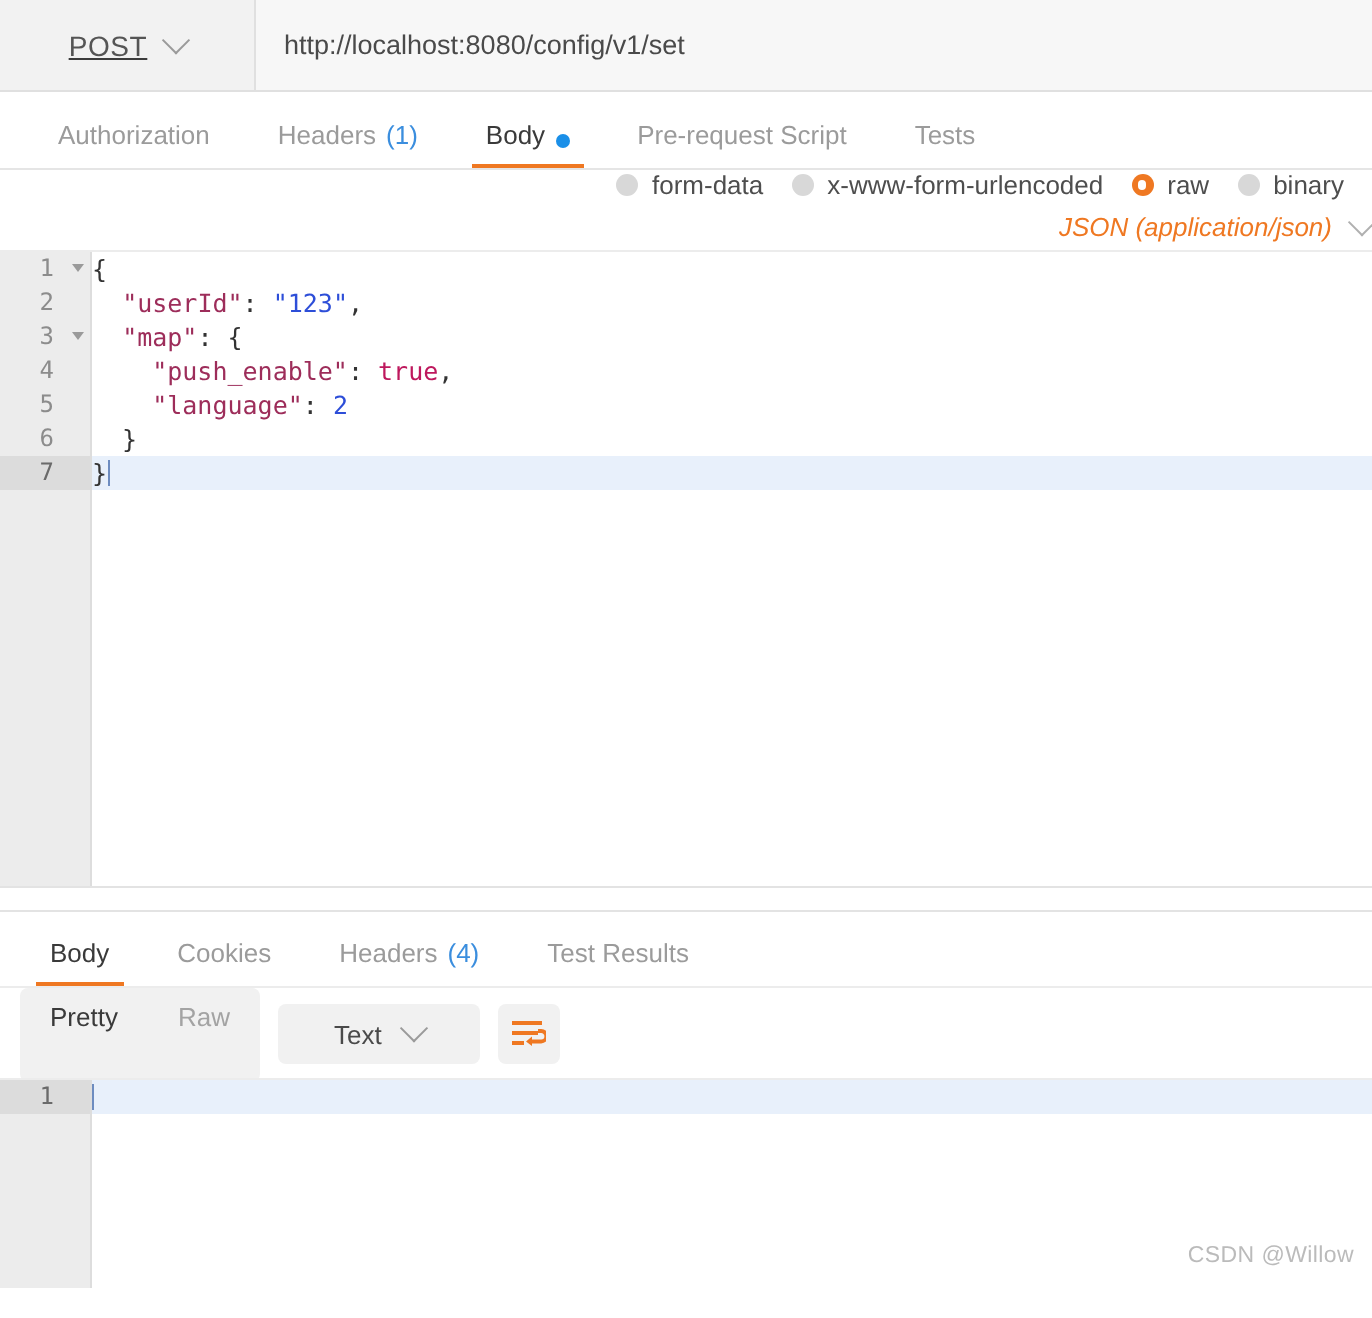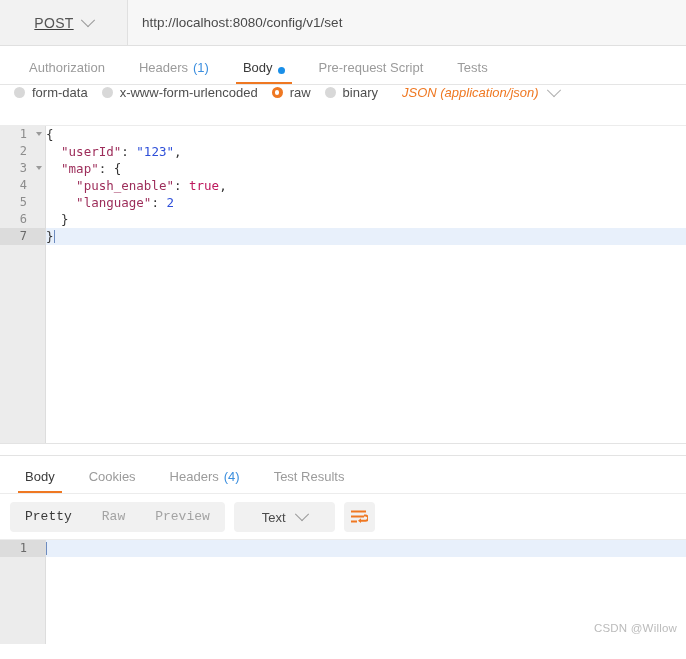--- a/index.html
+++ b/index.html
@@ -92,26 +92,27 @@
   .blue-dot {
     width: 7px; height: 7px;
     border-radius: 50%;
     background: #1a8fe8;
     display: inline-block;
   }
 
   
   .body-type-row {
     display: flex;
-    align-items: flex-start;
+    align-items: flex-end;
     height: 40px;
     padding-left: 14px;
     gap: 6px;
     border-bottom: 1px solid #ececec;
     background: #ffffff;
+    flex-direction: column;
   }
   .radio-item {
     display: flex;
     align-items: center;
     gap: 7px;
     margin-right: 14px;
     cursor: pointer;
     font-size: 13px;
     color: #4e4e4e;
   }
@@ -225,24 +226,23 @@
     display: flex;
     align-items: center;
     height: 46px;
     padding-left: 10px;
     gap: 9px;
   }
   .segmented {
     display: flex;
     background: #f1f1f1;
     border-radius: 4px;
-    height: 30px;
-    align-items: flex-end;
+    height: 47px;
+    align-items: flex-start;
     overflow: hidden;
-    font-family: Liberation Mono, monospace;
   }
   .seg {
     padding: 0 15px;
     font-size: 13px;
     color: #a3a3a3;
     line-height: 30px;
     cursor: pointer;
   }
   .seg.active { color: #3a3a3a; }
   .fmt-select {
@@ -378,21 +378,20 @@
       </div>
       <div class="tab">
         <span>Test Results</span>
       </div>
     </div>
 
   <div class="toolbar">
     <div class="segmented" id="view-modes">
         <div class="seg active">Pretty</div>
         <div class="seg">Raw</div>
-        <div class="seg">Preview</div>
       </div>
 
     <div class="fmt-select">
       <span>Text</span>
       <span class="chev"></span>
     </div>
 
     <div class="wrap-btn">
       <svg width="17" height="14" viewBox="0 0 17 14">
         <rect x="0" y="0.5" width="15" height="2" fill="#ef7822"></rect>

